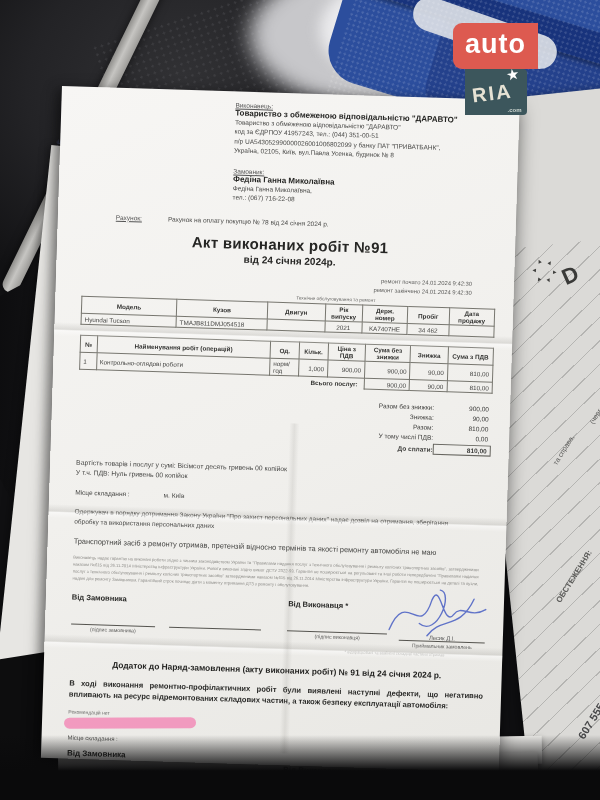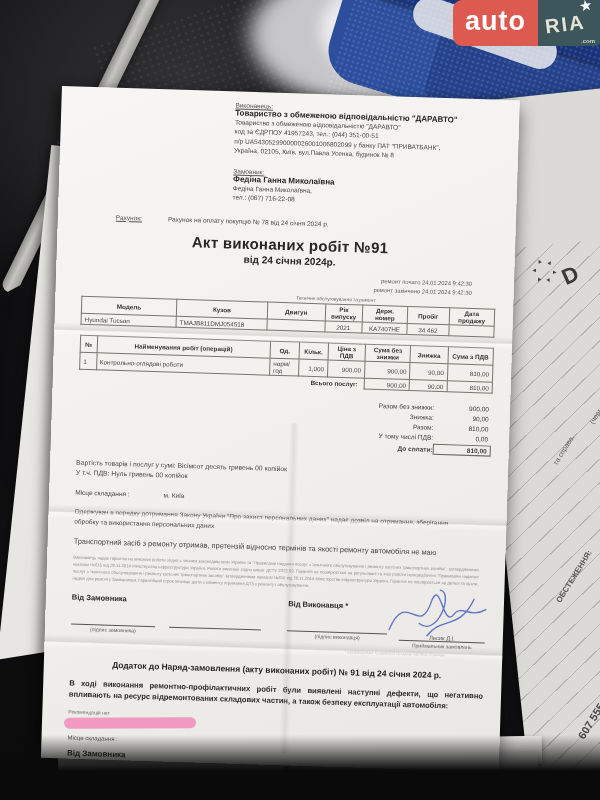--- a/index.html
+++ b/index.html
@@ -33,21 +33,21 @@
     transform:rotate(8deg); border-radius:24px; }
   .bag-strap { position:absolute; left:352px; top:8px; width:330px; height:30px; background:#18337c;
     transform:rotate(17deg); border-radius:16px; box-shadow:0 3px 5px rgba(0,0,0,.35); }
   .bag-gap { position:absolute; left:410px; top:16px; width:150px; height:34px; background:#dfe2e8;
     transform:rotate(19deg); border-radius:18px; opacity:.9; }
   .bag-mesh { position:absolute; left:330px; top:-60px; width:380px; height:330px;
     background-image:radial-gradient(rgba(255,255,255,.14) 1px, transparent 1.4px);
     background-size:5px 5px; transform:rotate(17deg); pointer-events:none; }
 
   
-  .logo { position:absolute; left:453px; top:0; z-index:9; display:flex; align-items:center; }
+  .logo { position:absolute; left:453px; top:23px; z-index:9; display:flex; align-items:center;flex-direction:column; }
   .logo-auto { background:#dd5a50; color:#fff; font-weight:bold; font-size:27px; letter-spacing:1px;
     padding:5px 12px 9px 12px; border-radius:9px 0 0 9px; line-height:1; height:46px; display:flex; align-items:center; }
   .logo-ria { background:#3c565c; width:62px; height:46px; border-radius:0 4px 4px 0; position:relative;
     color:#e6e2d4; font-weight:bold; }
   .logo-ria .ria-text { position:absolute; left:7px; top:13px; font-size:20px; letter-spacing:2px;
     transform:rotate(-7deg); text-shadow:0 0 1px #3c565c; }
   .logo-ria .ria-star { position:absolute; right:8px; top:-2px; font-size:13px; color:#fff; transform:rotate(-10deg); }
   .logo-ria .ria-com { position:absolute; right:5px; bottom:2px; font-size:6px; color:#cdd6d0; }
 
   

